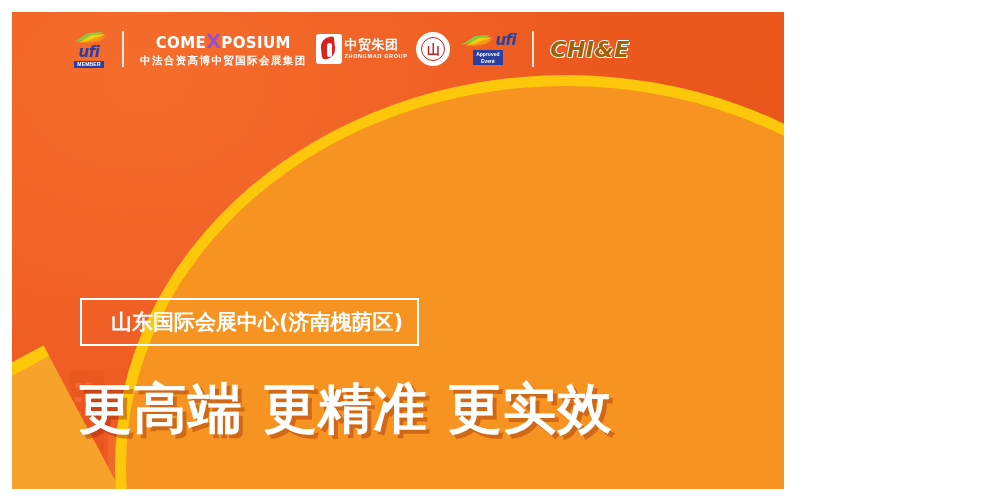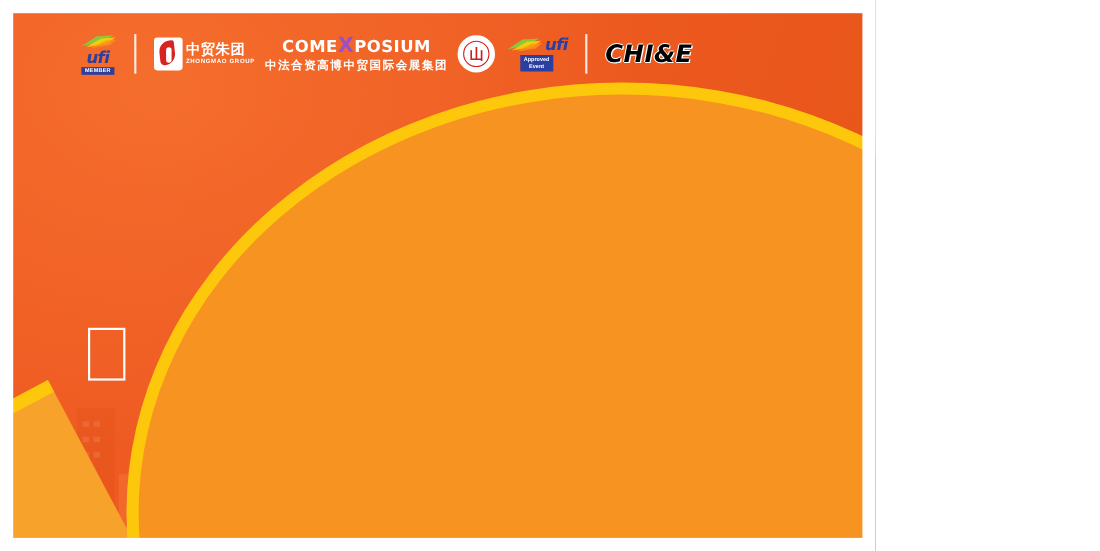--- a/index.html
+++ b/index.html
@@ -232,21 +232,21 @@
     font-size: 5px; color: #ffffff; background: #2a3fa0;
     padding: 1px 3px; margin-top: 2px; font-weight: 700; text-align: center;
     line-height: 1.25;
   }
 
   
   .chice {
     font-family: "DejaVu Sans", sans-serif;
     font-weight: 700; font-style: italic;
     font-size: 22px;
-    color: #000000;
+    color: #a16207;
     letter-spacing: .5px;
     text-shadow: 1px 1px 0 #ffffff, -1px 0 0 #ffffff, 0 -1px 0 #ffffff, 0 1px 0 #ffffff;
     white-space: nowrap;
   }
 
   
   .headline {
     position: absolute;
     left: 78px;
     top: 104px;
@@ -413,31 +413,31 @@
           <path d="M2 11 L16 2 L31 1 L22 7 Z" fill="#8cc63f"></path>
           <path d="M6 12 L20 4 L33 3 L25 9 Z" fill="#ffd400" opacity=".85"></path>
           <path d="M10 13 L24 6 L34 5 L28 10 Z" fill="#f7941e" opacity=".8"></path>
         </svg>
         <div class="ufi-word">ufi</div>
         <div class="ufi-sub">MEMBER</div>
       </div>
 
       <div class="vdivider"></div>
 
+      <div class="logo-item comex">
+        <div class="comex-top"><span>COME</span><span class="x">X</span><span>POSIUM</span></div>
+        <div class="comex-cn">中法合资高博中贸国际会展集团</div>
+      </div>
+
       <div class="logo-item zm">
         <div class="zm-mark"></div>
         <div class="zm-txt">
           <div class="zm-cn">中贸朱团</div>
           <div class="zm-en">ZHONGMAO GROUP</div>
         </div>
-      </div>
-
-      <div class="logo-item comex">
-        <div class="comex-top"><span>COME</span><span class="x">X</span><span>POSIUM</span></div>
-        <div class="comex-cn">中法合资高博中贸国际会展集团</div>
       </div>
 
       <div class="logo-item seal">
         <div class="seal-mark">山</div>
       </div>
 
       <div class="logo-item ufi2">
         <div class="ufi2-row">
           <svg class="ufi-wing" viewBox="0 0 34 13">
             <path d="M2 11 L16 2 L31 1 L22 7 Z" fill="#8cc63f"></path>
@@ -450,19 +450,21 @@
       </div>
 
       <div class="vdivider"></div>
 
       <div class="logo-item chice">CHI&amp;E</div>
     </div>
 
 
 
     <div class="datebox">
-    </div>
-
+      <div class="venue-txt">山东国际会展中心(济南槐荫区)</div>
+    </div>
+
+    <div class="slogan">更高端 更精准 更实效</div>
 
   </div>
 
   <div class="frame"></div>
 </div>
 
 </body></html>

